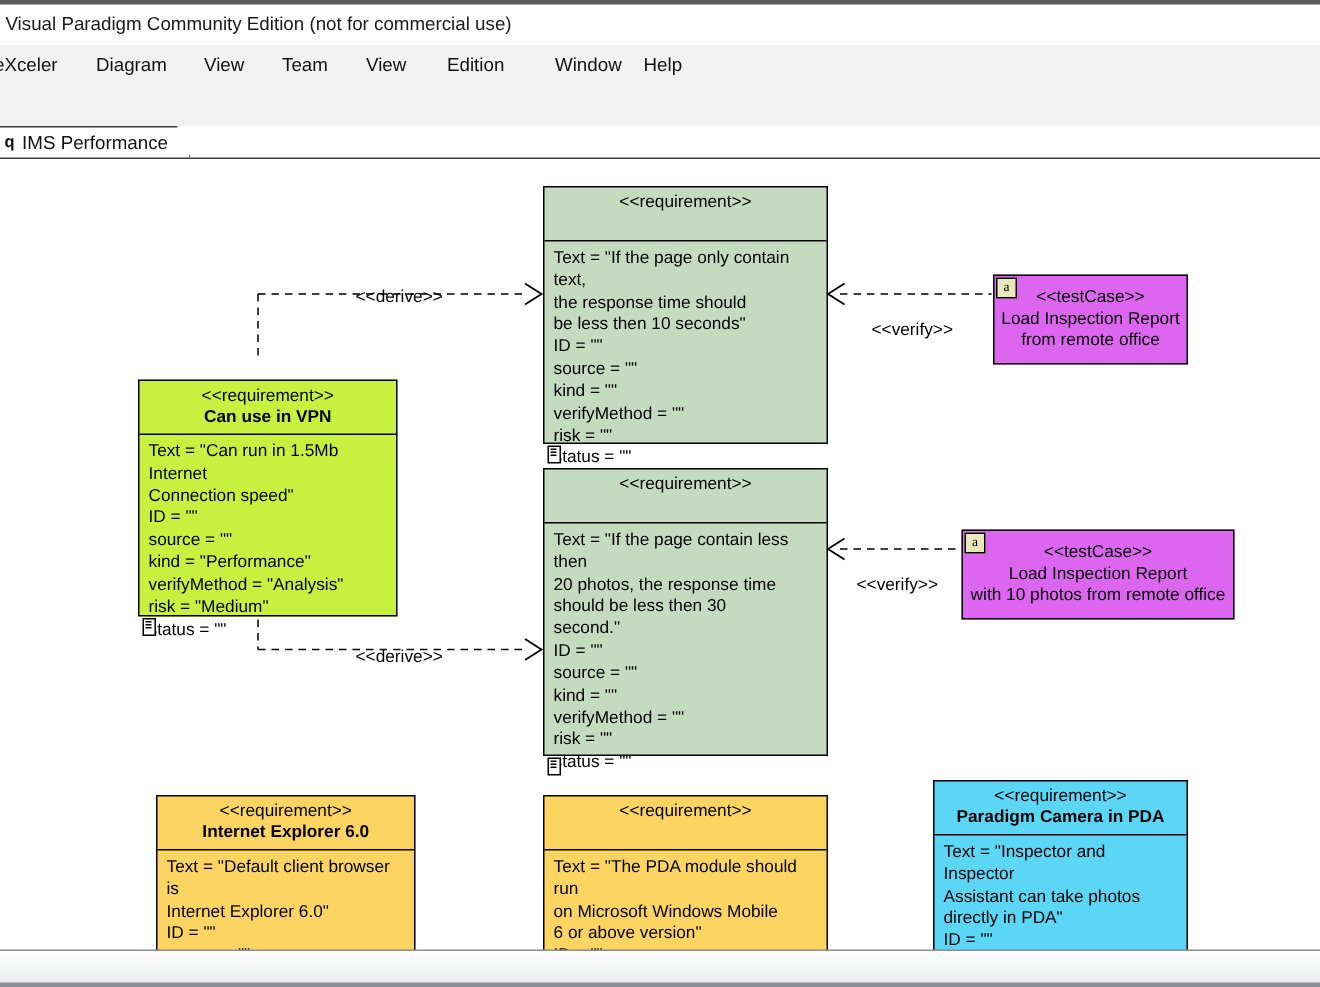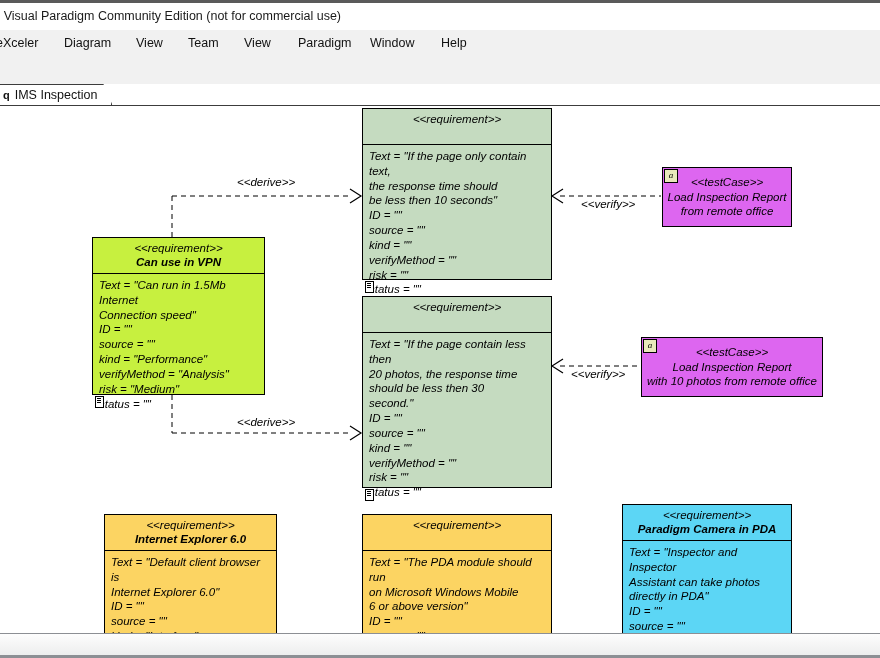--- a/index.html
+++ b/index.html
@@ -133,48 +133,48 @@
   <div class="titlebar">
     <div class="caption">- Visual Paradigm Community Edition (not for commercial use)</div>
   </div>
 
   <div class="menubar" id="menubar">
       <div class="mi" style="left: -8px;">eXceler</div>
       <div class="mi" style="left: 60px;">Diagram</div>
       <div class="mi" style="left: 132px;">View</div>
       <div class="mi" style="left: 184px;">Team</div>
       <div class="mi" style="left: 240px;">View</div>
-      <div class="mi" style="left: 294px;">Paradigm</div>
+      <div class="mi" style="left: 294px;">Edition</div>
       <div class="mi" style="left: 366px;">Window</div>
-      <div class="mi" style="left: 437px;">Help</div>
+      <div class="mi" style="left: 425px;">Help</div>
     </div>
 
   <div class="toolbar"></div>
 
   <div class="tabstrip">
     <div class="tab">
       <span class="tabicon">q</span>
-      <span class="tablabel">IMS Inspection</span>
+      <span class="tablabel">IMS Performance</span>
     </div>
   </div>
 
   <div class="canvas" id="canvas">
     <svg id="conn-layer" width="880" height="528" style="position:absolute;left:0;top:0;">
         <line x1="172" y1="90" x2="351" y2="90" stroke="#000" stroke-width="1" stroke-dasharray="5,4"></line>
         <line x1="172" y1="90" x2="172" y2="131" stroke="#000" stroke-width="1" stroke-dasharray="5,4"></line>
         <polyline points="350,83 361,90 350,97" fill="none" stroke="#000" stroke-width="1.2"></polyline>
         <line x1="172" y1="327" x2="351" y2="327" stroke="#000" stroke-width="1" stroke-dasharray="5,4"></line>
         <line x1="172" y1="289" x2="172" y2="327" stroke="#000" stroke-width="1" stroke-dasharray="5,4"></line>
         <polyline points="350,320 361,327 350,334" fill="none" stroke="#000" stroke-width="1.2"></polyline>
         <line x1="560" y1="90" x2="661" y2="90" stroke="#000" stroke-width="1" stroke-dasharray="5,4"></line>
         <polyline points="563,83 552,90 563,97" fill="none" stroke="#000" stroke-width="1.2"></polyline>
         <line x1="560" y1="260" x2="640" y2="260" stroke="#000" stroke-width="1" stroke-dasharray="5,4"></line>
         <polyline points="563,253 552,260 563,267" fill="none" stroke="#000" stroke-width="1.2"></polyline>
       </svg>
-    <div id="nodes-layer" style="position:absolute;left:0;top:0;width:880px;height:528px;font-style:italic;">
+    <div id="nodes-layer" style="position:absolute;left:0;top:16px;width:880px;height:528px;">
         <div class="node" style="left: 362px; top: 2px; width: 190px; height: 172px; background: rgb(197, 219, 192);">
           <div class="hdr" style="height: 36px;">
             <span class="stereo">&lt;&lt;requirement&gt;&gt;</span>
           </div>
           <div class="body" style="height: 134px;">Text = "If the page only contain text,
 the response time should
 be less then 10 seconds"
 ID = ""
 source = ""
 kind = ""

